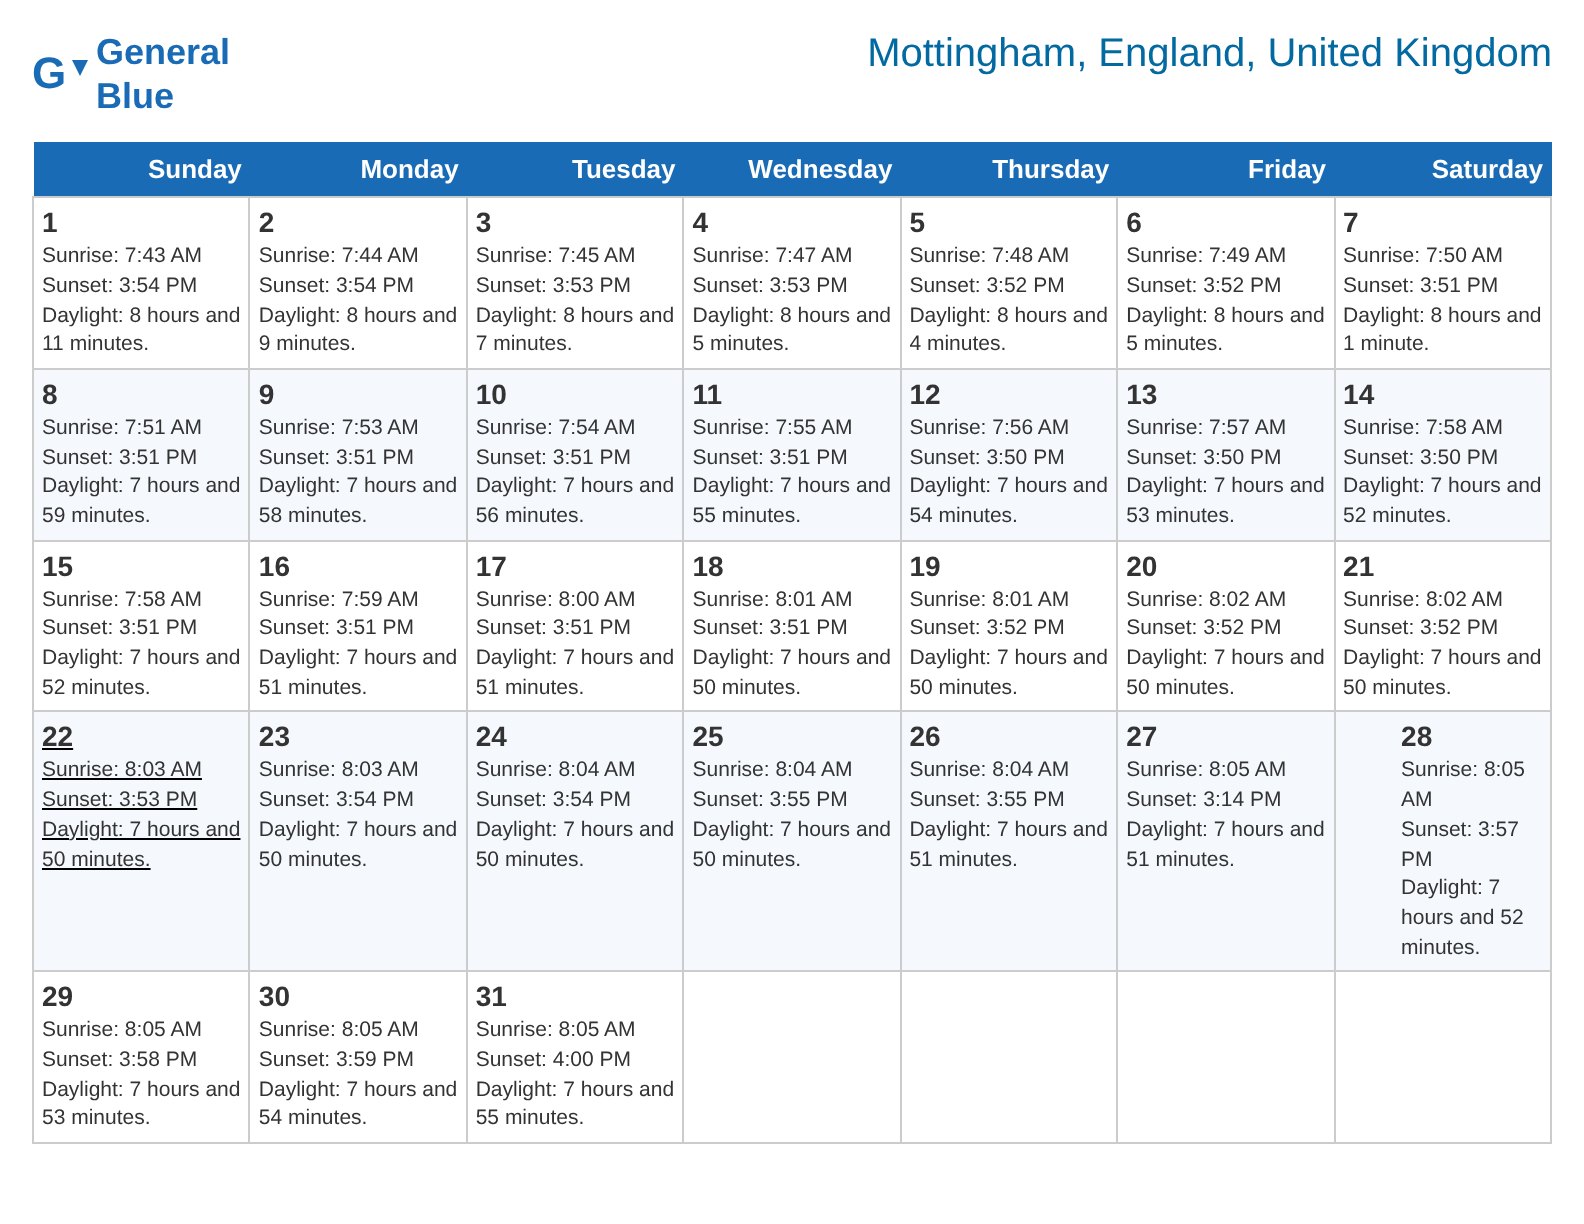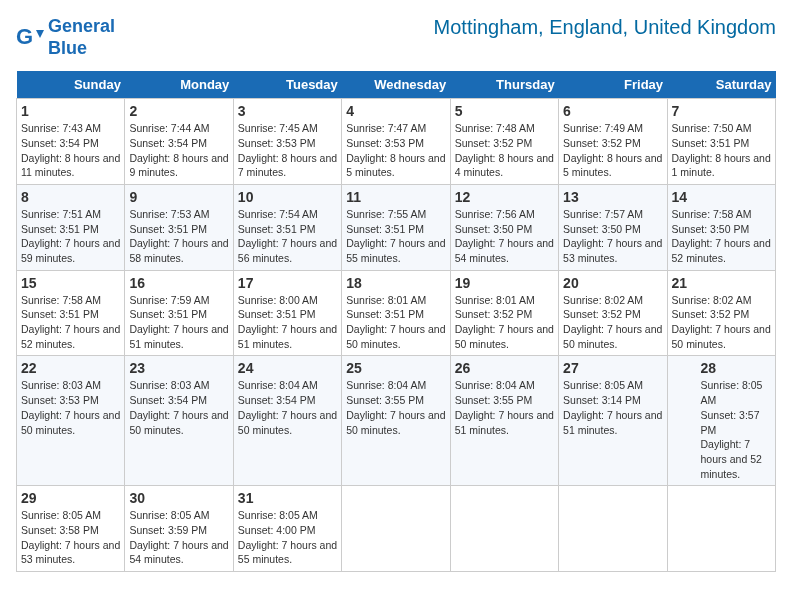--- a/index.html
+++ b/index.html
@@ -284,21 +284,21 @@
         <td style="background: rgb(255, 255, 255);">
         <span class="day-num">21</span>
         <div class="day-info">
           <span>Sunrise: 8:02 AM</span><br>
           <span>Sunset: 3:52 PM</span><br>
           <span>Daylight: 7 hours and 50 minutes.</span>
         </div>
       </td>
       </tr>
       <tr>
-        <td style="background: rgb(245, 248, 252);">
+        <td style="background: rgb(245, 248, 252); text-decoration: underline;">
         <span class="day-num">22</span>
         <div class="day-info">
           <span>Sunrise: 8:03 AM</span><br>
           <span>Sunset: 3:53 PM</span><br>
           <span>Daylight: 7 hours and 50 minutes.</span>
         </div>
       </td>
         <td style="background: rgb(245, 248, 252);">
         <span class="day-num">23</span>
         <div class="day-info">

